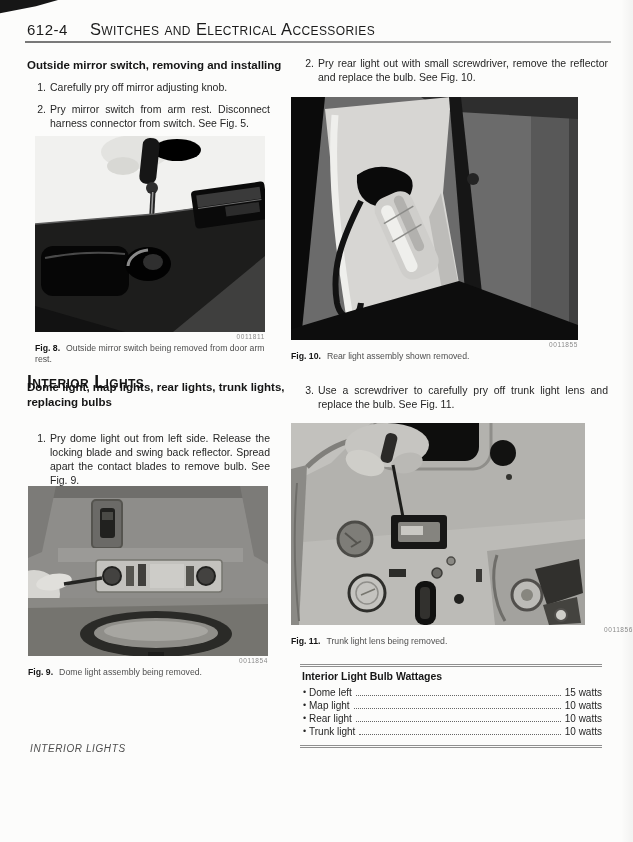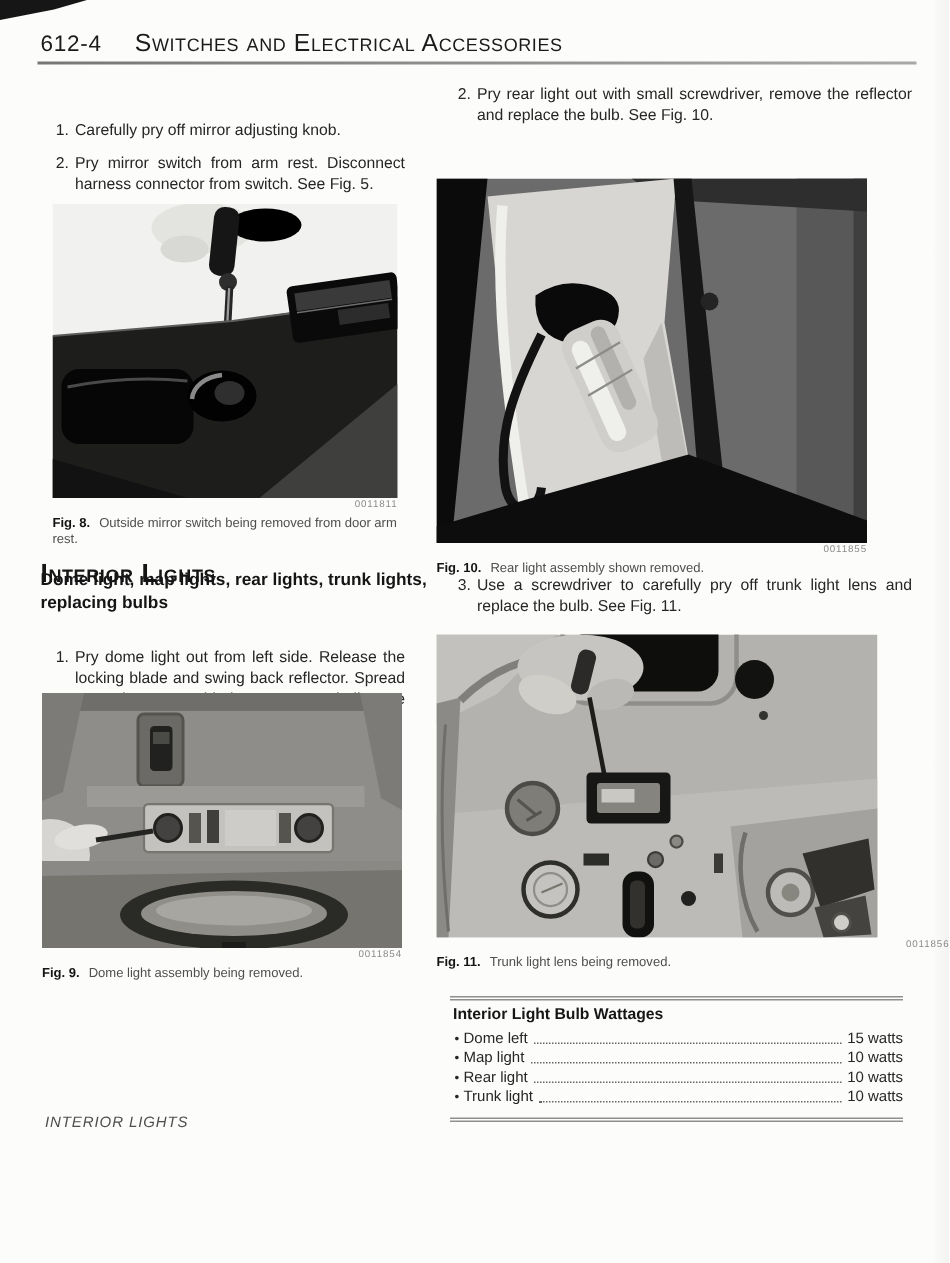--- a/index.html
+++ b/index.html
@@ -48,20 +48,21 @@
 
 <div class="page">
 
   <div class="scan-corner"></div>
 
   <header class="header">
     <span class="pagenum">612-4</span><span class="htitle">Switches and Electrical Accessories</span>
   </header>
   <div class="hrule"></div>
 
+  <div class="bhead" style="left:27px; top:58px; width:256px;">Outside mirror switch, removing and installing</div>
 
   <div class="step" style="left:32px; top:81px; width:238px;">
     <span class="num">1.</span>
     <span class="stext">Carefully pry off mirror adjusting knob.</span>
   </div>
   <div class="step" style="left:32px; top:103px; width:238px;">
     <span class="num">2.</span>
     <span class="stext">Pry mirror switch from arm rest. Disconnect harness connector from switch. See Fig. 5.</span>
   </div>
 
@@ -99,21 +100,21 @@
 
   <div class="sechead" style="left:27px; top:372px;">Interior Lights</div>
 
   <div class="bhead" style="left:27px; top:380px; width:258px;">Dome light, map lights, rear lights, trunk lights, replacing bulbs</div>
 
   <div class="step" style="left:32px; top:432px; width:238px;">
     <span class="num">1.</span>
     <span class="stext">Pry dome light out from left side. Release the locking blade and swing back reflector. Spread apart the contact blades to remove bulb. See Fig. 9.</span>
   </div>
 
-  <figure class="fig" style="left:28px; top:462px; width:240px;">
+  <figure class="fig" style="left:28px; top:486px; width:240px;">
     <svg width="240" height="170" viewBox="0 0 240 170" aria-hidden="true">
       <rect width="240" height="170" fill="#8e8d8a"></rect>
       <rect width="240" height="12" fill="#6f6e6b"></rect>
       <polygon points="0,0 28,0 14,66 0,72" fill="#7c7b78"></polygon>
       <polygon points="212,0 240,0 240,78 226,70" fill="#7c7b78"></polygon>
       <rect x="64" y="14" width="30" height="48" rx="4" fill="#6b6a67" stroke="#55544f" stroke-width="2"></rect>
       <rect x="72" y="22" width="15" height="30" rx="3" fill="#21211f"></rect>
       <rect x="74" y="26" width="11" height="8" fill="#4a4a46"></rect>
       <rect x="30" y="62" width="185" height="14" fill="#9b9a97"></rect>
       <rect x="68" y="74" width="126" height="32" rx="3" fill="#c3c2be" stroke="#76756f" stroke-width="1.5"></rect>
@@ -139,21 +140,21 @@
     </figcaption>
   </figure>
 
   <div class="pfooter">INTERIOR LIGHTS</div>
 
   <div class="step" style="left:300px; top:57px; width:308px;">
     <span class="num">2.</span>
     <span class="stext">Pry rear light out with small screwdriver, remove the reflector and replace the bulb. See Fig. 10.</span>
   </div>
 
-  <figure class="fig" style="left:291px; top:97px; width:287px;margin-top:22px;">
+  <figure class="fig" style="left:291px; top:97px; width:287px;">
     <svg width="287" height="243" viewBox="0 0 287 243" aria-hidden="true">
       <rect width="287" height="243" fill="#6b6b6b"></rect>
       <rect x="240" width="47" height="243" fill="#585858"></rect>
       <rect x="278" width="9" height="243" fill="#3f3f3f"></rect>
       <polygon points="130,0 287,0 287,22 150,14" fill="#2e2e2e"></polygon>
       <polygon points="0,0 34,0 10,243 0,243" fill="#0b0b0b"></polygon>
       <polygon points="34,12 160,0 152,96 178,243 58,243" fill="#d7d6d3"></polygon>
       <path d="M44 18 C 38 90 52 180 62 240" stroke="#efefec" stroke-width="7" fill="none"></path>
       <polygon points="158,0 170,0 196,243 178,243" fill="#161616"></polygon>
       <polygon points="150,96 178,243 160,243 138,120" fill="#bdbcb9"></polygon>

